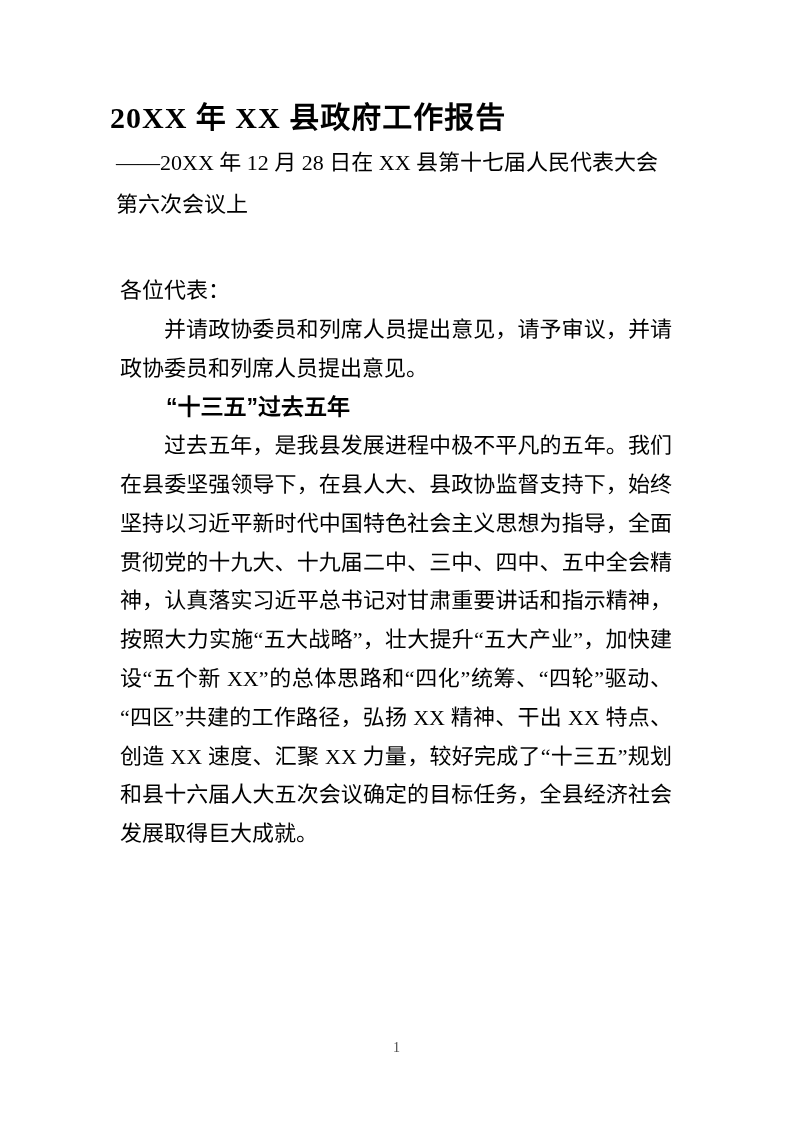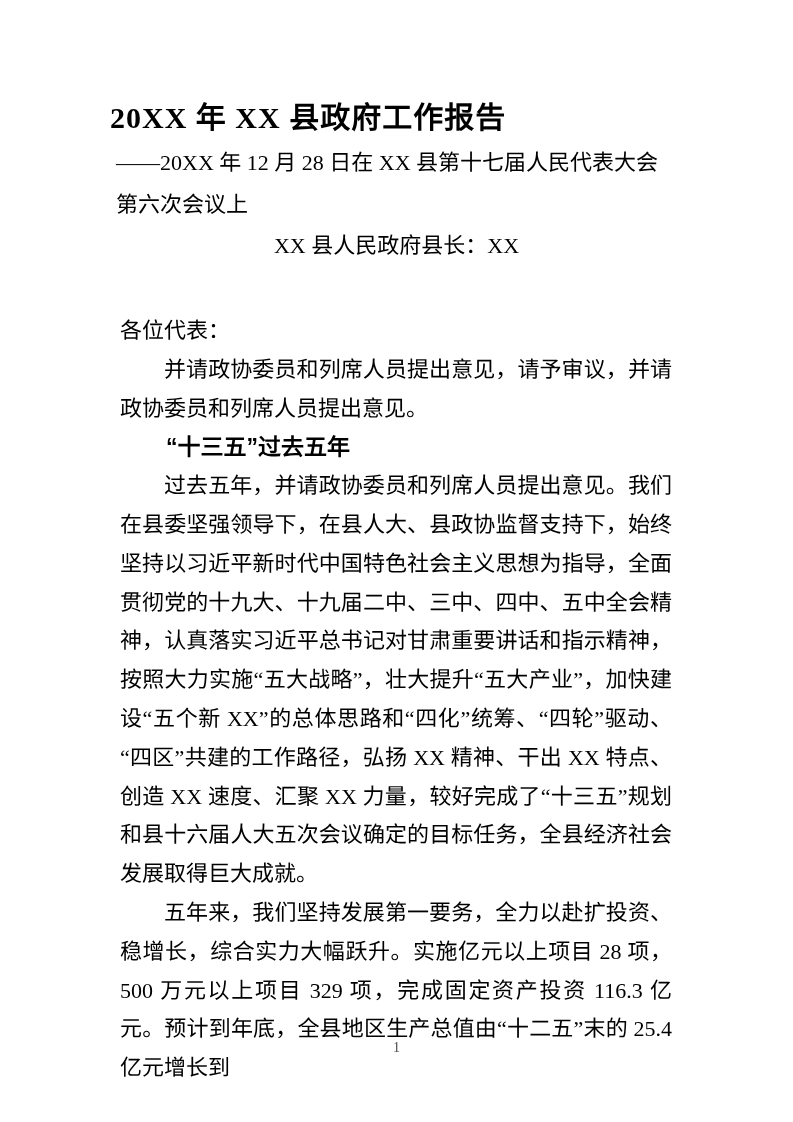--- a/index.html
+++ b/index.html
@@ -77,31 +77,29 @@
 </style>
 </head>
 <body>
 
 <div class="page">
 
   <h1 class="doc-title">20XX 年 XX 县政府工作报告</h1>
 
   <div class="doc-subtitle">——20XX 年 12 月 28 日在 XX 县第十七届人民代表大会第六次会议上</div>
 
-  <div class="doc-author">XX 县人民政府县长：XX</div>
 
   <div class="doc-body">
 
     <p class="salutation">各位代表：</p>
 
     <p class="para">并请政协委员和列席人员提出意见，请予审议，并请政协委员和列席人员提出意见。</p>
 
     <h2 class="section-heading">“十三五”过去五年</h2>
 
-    <p class="para">过去五年，并请政协委员和列席人员提出意见。我们在县委坚强领导下，在县人大、县政协监督支持下，始终坚持以习近平新时代中国特色社会主义思想为指导，全面贯彻党的十九大、十九届二中、三中、四中、五中全会精神，认真落实习近平总书记对甘肃重要讲话和指示精神，按照大力实施“五大战略”，壮大提升“五大产业”，加快建设“五个新 XX”的总体思路和“四化”统筹、“四轮”驱动、“四区”共建的工作路径，弘扬 XX 精神、干出 XX 特点、创造 XX 速度、汇聚 XX 力量，较好完成了“十三五”规划和县十六届人大五次会议确定的目标任务，全县经济社会发展取得巨大成就。</p>
+    <p class="para">过去五年，是我县发展进程中极不平凡的五年。我们在县委坚强领导下，在县人大、县政协监督支持下，始终坚持以习近平新时代中国特色社会主义思想为指导，全面贯彻党的十九大、十九届二中、三中、四中、五中全会精神，认真落实习近平总书记对甘肃重要讲话和指示精神，按照大力实施“五大战略”，壮大提升“五大产业”，加快建设“五个新 XX”的总体思路和“四化”统筹、“四轮”驱动、“四区”共建的工作路径，弘扬 XX 精神、干出 XX 特点、创造 XX 速度、汇聚 XX 力量，较好完成了“十三五”规划和县十六届人大五次会议确定的目标任务，全县经济社会发展取得巨大成就。</p>
 
-    <p class="para">五年来，我们坚持发展第一要务，全力以赴扩投资、稳增长，综合实力大幅跃升。实施亿元以上项目 28 项，500 万元以上项目 329 项，完成固定资产投资 116.3 亿元。预计到年底，全县地区生产总值由“十二五”末的 25.4 亿元增长到</p>
 
   </div>
 
   <div class="page-number">1</div>
 
 </div>
 
 </body></html>

